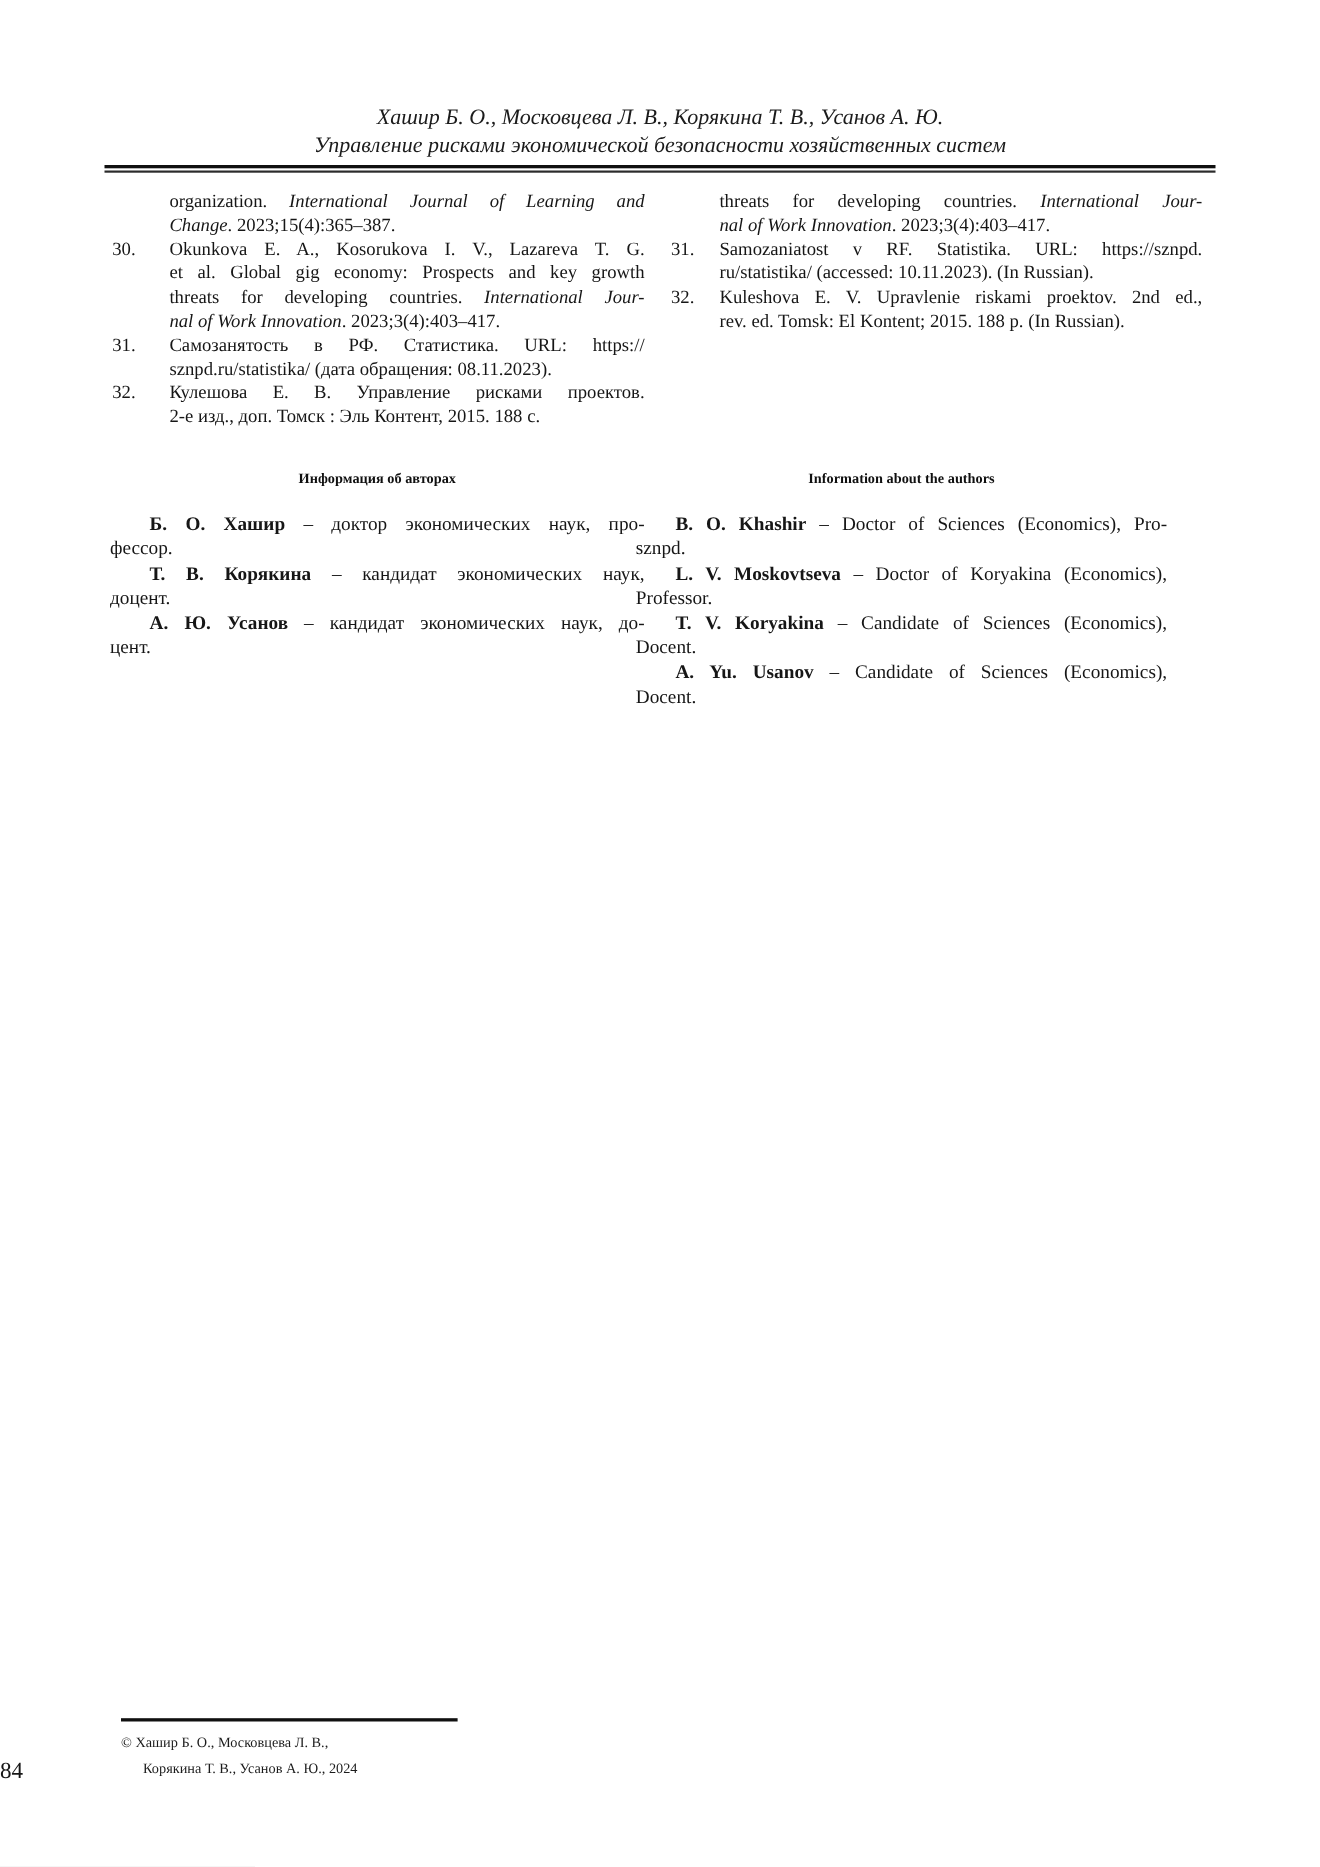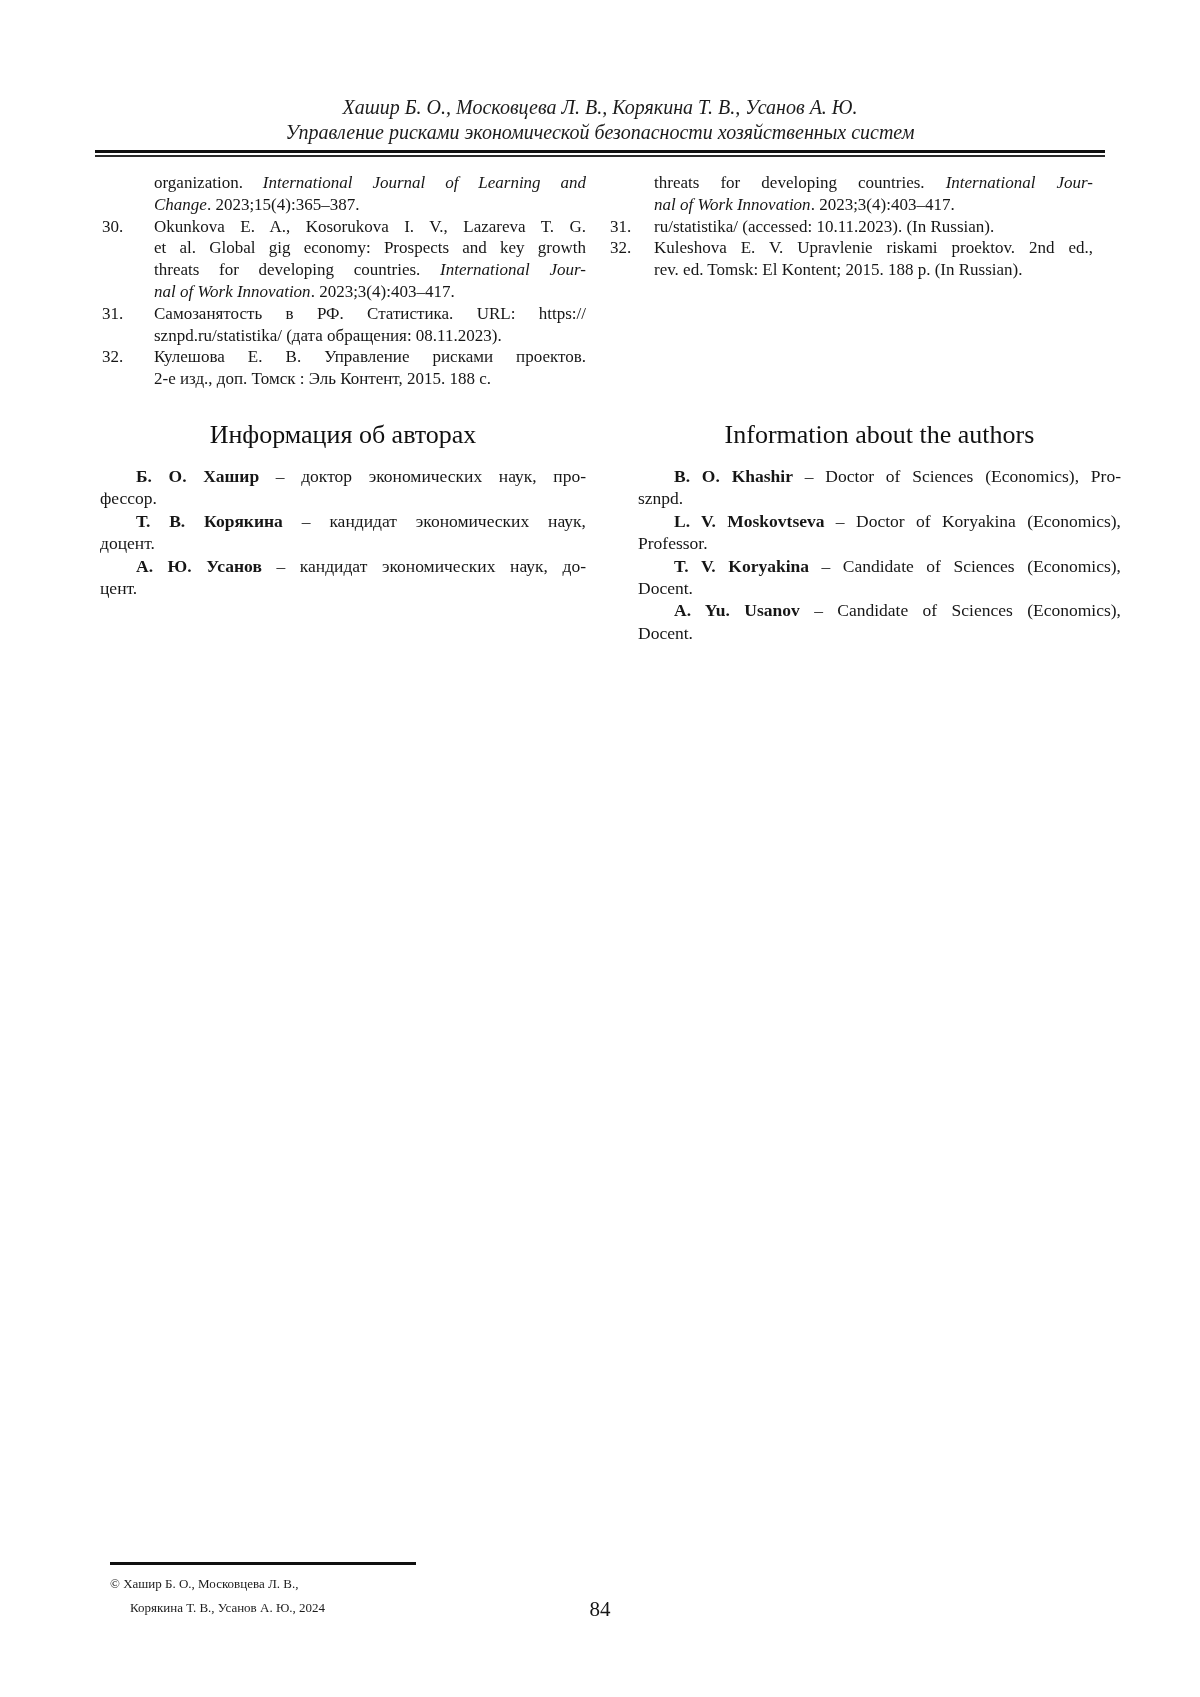--- a/index.html
+++ b/index.html
@@ -31,39 +31,39 @@
   .refs-right .ref-num { left:0; }
   .line { white-space:nowrap; }
   .line.j { text-align:justify; text-align-last:justify; -moz-text-align-last:justify; }
   .i { font-style:italic; }
   .b { font-weight:bold; }
   
   .col-authors {
     position:absolute; top:423px; font-size:17.5px; line-height:22.4px;
   }
   .authors-left  { left:100px; width:486px; }
-  .authors-right { left:638px; width:483px; }
+  .authors-right { left:578px; width:483px; }
   .authors-heading {
-    text-align:center; font-weight:normal; font-size:26px; line-height:24px;
+    text-align:center; font-weight:bold; font-size:13px; line-height:24px;
     margin-bottom:18px; color:#101010;
   }
   .author-par .line.first { text-indent:36px; }
   
   .footer-rule {
     position:absolute; left:110px; top:1562px; width:306px;
     border-top:3px solid #101010;
   }
   .footer-copy {
     position:absolute; left:110px; top:1572px; font-size:13px; line-height:23.5px;
     color:#1b1b1b;
   }
   .footer-copy .l2 { padding-left:20px; }
   .page-number {
     position:absolute; left:0; top:1597px; width:100%;
-    text-align:center; font-size:21px; color:#161616;
+    font-size:21px; color:#161616;
   }
 </style>
 </head>
 <body>
 
 <div class="page">
 
   <div class="running-header">
     <div>Хашир Б. О., Московцева Л. В., Корякина Т. В., Усанов А. Ю.</div>
     <div>Управление рисками экономической безопасности хозяйственных систем</div>
@@ -96,20 +96,21 @@
       </div>
     </div>
   <div class="col-refs refs-right">
       <div class="ref">
         <span class="ref-num"></span>
         <div class="line j"><span>threats for developing countries. </span><span class="i">International Jour-</span></div>
         <div class="line"><span class="i">nal of Work Innovation</span><span>. 2023;3(4):403–417.</span></div>
       </div>
       <div class="ref">
         <span class="ref-num">31.</span>
+        <div class="line j"><span>Samozaniatost v RF. Statistika. URL: https://sznpd.</span></div>
         <div class="line"><span>ru/statistika/ (accessed: 10.11.2023). (In Russian).</span></div>
       </div>
       <div class="ref">
         <span class="ref-num">32.</span>
         <div class="line j"><span>Kuleshova E. V. Upravlenie riskami proektov. 2nd ed.,</span></div>
         <div class="line"><span>rev. ed. Tomsk: El Kontent; 2015. 188 p. (In Russian).</span></div>
       </div>
     </div>
 
   <div class="col-authors authors-left">

